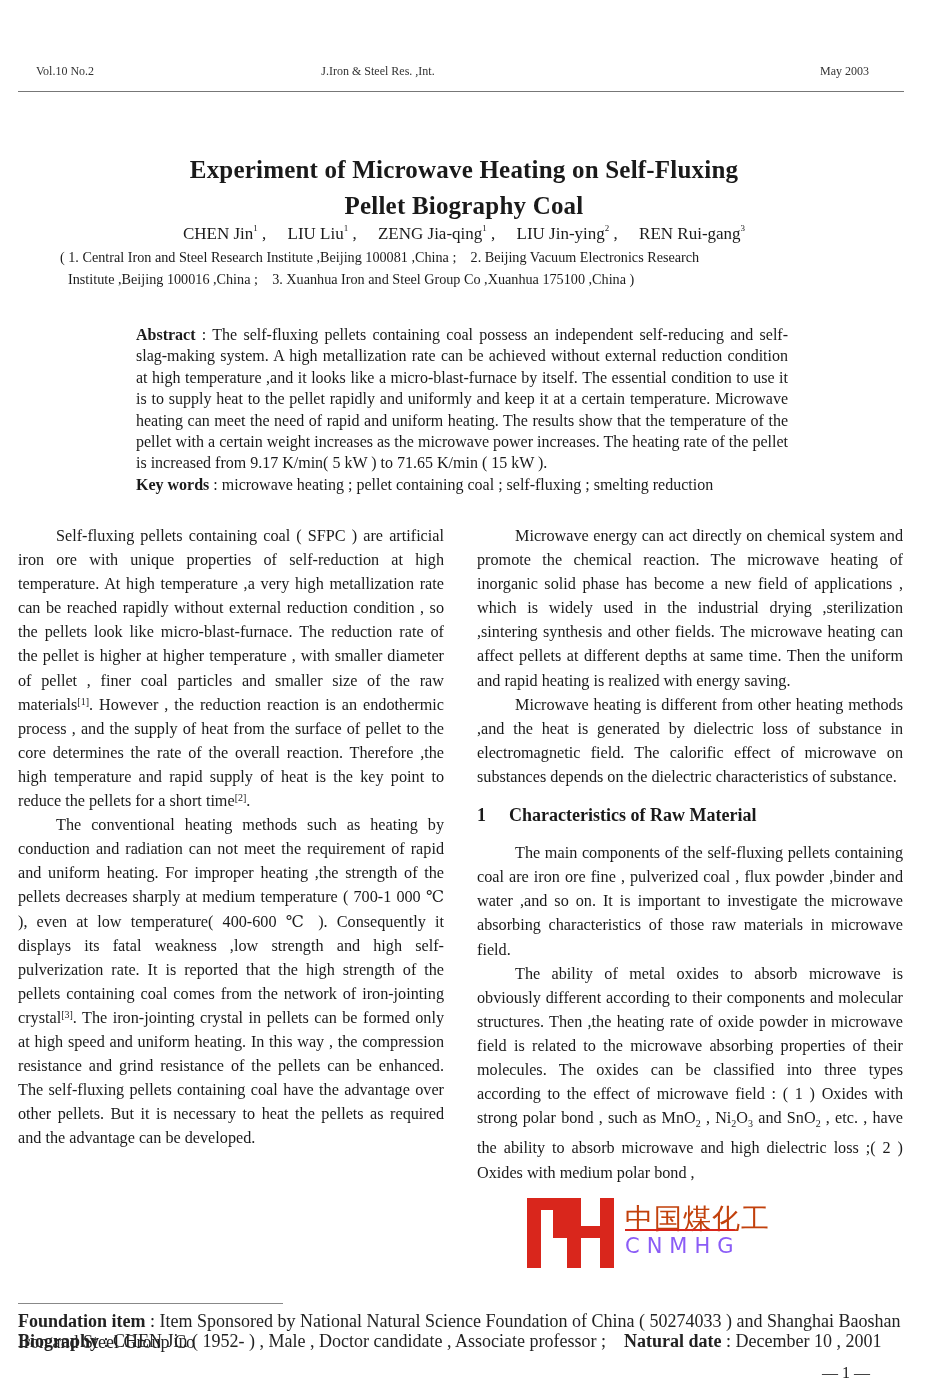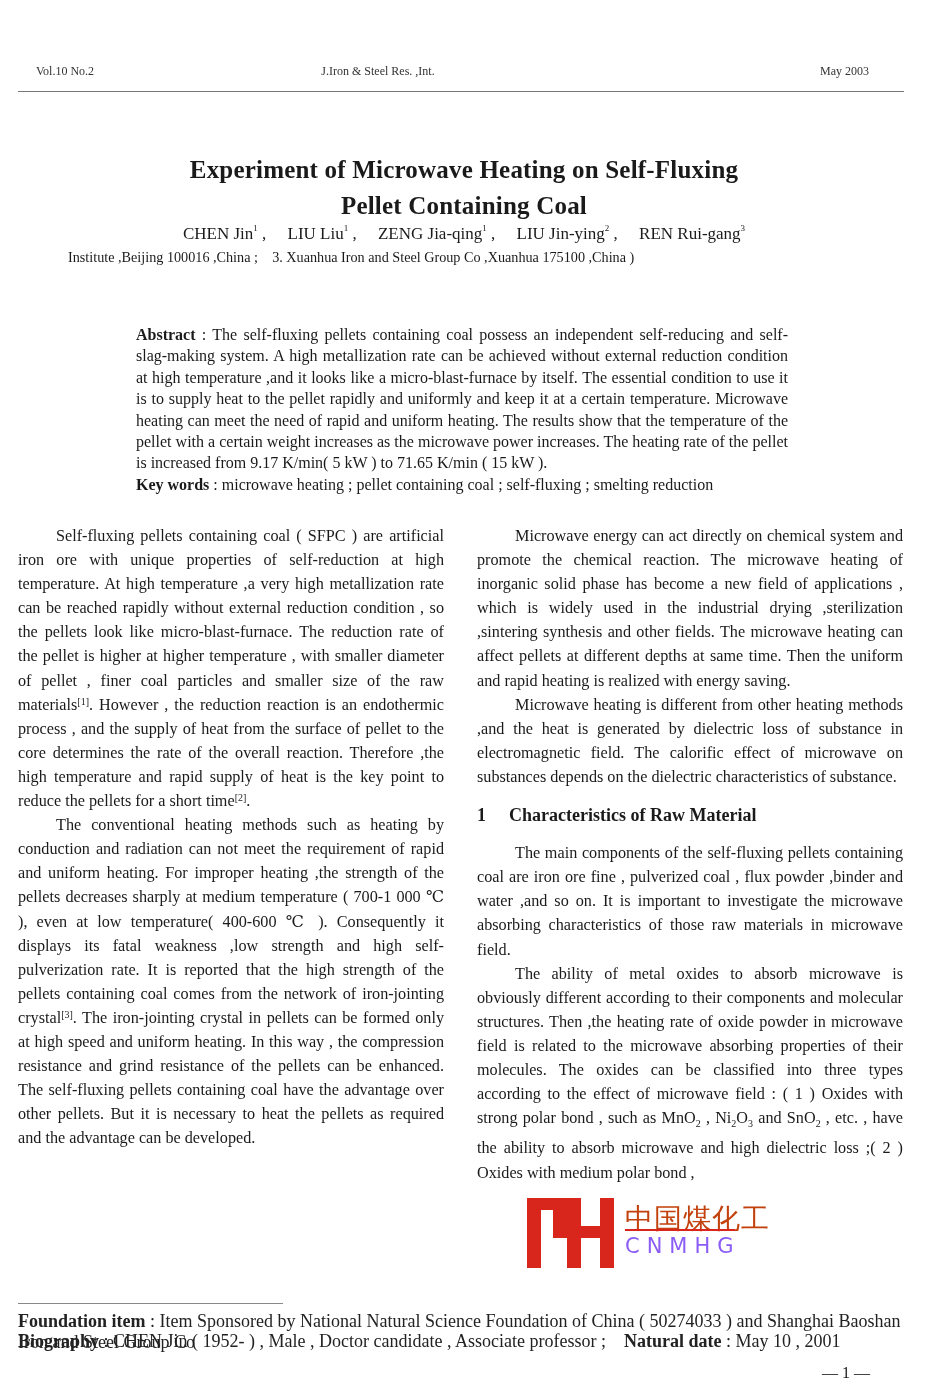--- a/index.html
+++ b/index.html
@@ -37,32 +37,33 @@
 </head>
 <body>
 
 <div class="abs runhead" style="left:36px;">Vol.10   No.2</div>
 <div class="abs runhead" style="left:0;width:756px;text-align:center;">J.Iron &amp; Steel Res. ,Int.</div>
 <div class="abs runhead" style="left:820px;">May 2003</div>
 <div class="abs rule-top"></div>
 
 <div class="abs title">
   <div>Experiment of Microwave Heating on Self-Fluxing</div>
-  <div>Pellet Containing Coal</div>
+  <div>Pellet Biography Coal</div>
 </div>
 
 <div class="abs authors">
   <span><span>CHEN Jin</span><sup>1</sup></span> ,&nbsp;&nbsp;&nbsp;&nbsp;
   <span><span>LIU Liu</span><sup>1</sup></span> ,&nbsp;&nbsp;&nbsp;&nbsp;
   <span><span>ZENG Jia-qing</span><sup>1</sup></span> ,&nbsp;&nbsp;&nbsp;&nbsp;
   <span><span>LIU Jin-ying</span><sup>2</sup></span> ,&nbsp;&nbsp;&nbsp;&nbsp;
   <span><span>REN Rui-gang</span><sup>3</sup></span>
 </div>
 
 <div class="abs affil">
+  <div style="white-space:pre;">( 1. Central Iron and Steel Research Institute ,Beijing 100081 ,China ;    2. Beijing Vacuum Electronics Research</div>
   <div class="l2" style="white-space:pre;">Institute ,Beijing 100016 ,China ;    3. Xuanhua Iron and Steel Group Co ,Xuanhua 175100 ,China )</div>
 </div>
 
 <div class="abs abstract">
   <div><b>Abstract</b><span> : </span><span>The self-fluxing pellets containing coal possess an independent self-reducing and self-slag-making system. A high metallization rate can be achieved without external reduction condition at high temperature ,and it looks like a micro-blast-furnace by itself. The essential condition to use it is to supply heat to the pellet rapidly and uniformly and keep it at a certain temperature. Microwave heating can meet the need of rapid and uniform heating. The results show that the temperature of the pellet with a certain weight increases as the microwave power increases. The heating rate of the pellet is increased from 9.17 K/min( 5 kW ) to 71.65 K/min ( 15 kW ).</span></div>
   <div><b>Key words</b><span> : </span><span>microwave heating ; pellet containing coal ; self-fluxing ; smelting reduction</span></div>
 </div>
 
 <div class="abs col left-col">
   <p><span>Self-fluxing pellets containing coal ( SFPC ) are artificial iron ore with unique properties of self-reduction at high temperature. At high temperature ,a very high metallization rate can be reached rapidly without external reduction condition , so the pellets look like micro-blast-furnace. The reduction rate of the pellet is higher at higher temperature , with smaller diameter of pellet , finer coal particles and smaller size of the raw materials</span><sup>[1]</sup><span>. However , the reduction reaction is an endothermic process , and the supply of heat from the surface of pellet to the core determines the rate of the overall reaction. Therefore ,the high temperature and rapid supply of heat is the key point to reduce the pellets for a short time</span><sup>[2]</sup><span>.</span></p>
@@ -86,15 +87,15 @@
     <div style="left:54px;top:28px;width:20px;height:12px;"></div>
     <div style="left:73px;top:0;width:14px;height:70px;"></div>
   </div>
   <div class="cn">中国煤化工</div>
   <div class="line"></div>
   <div class="en">CNMHG</div>
 </div>
 
 <div class="abs rule-foot"></div>
 <div class="abs foot" style="top:1311px;"><b>Foundation item</b> : <span>Item Sponsored by National Natural Science Foundation of China ( 50274033 ) and Shanghai Baoshan Iron and Steel Group Co</span></div>
-<div class="abs foot" style="top:1331px;"><b>Biography</b> : <span>CHEN Jin ( 1952- ) , Male , Doctor candidate , Associate professor ;</span>&nbsp;&nbsp;&nbsp;&nbsp;<b>Natural date</b> : <span>May 10 , 2001</span></div>
+<div class="abs foot" style="top:1331px;"><b>Biography</b> : <span>CHEN Jin ( 1952- ) , Male , Doctor candidate , Associate professor ;</span>&nbsp;&nbsp;&nbsp;&nbsp;<b>Natural date</b> : <span>December 10 , 2001</span></div>
 
 <div class="abs pagenum">— 1 —</div>
 
 </body></html>

